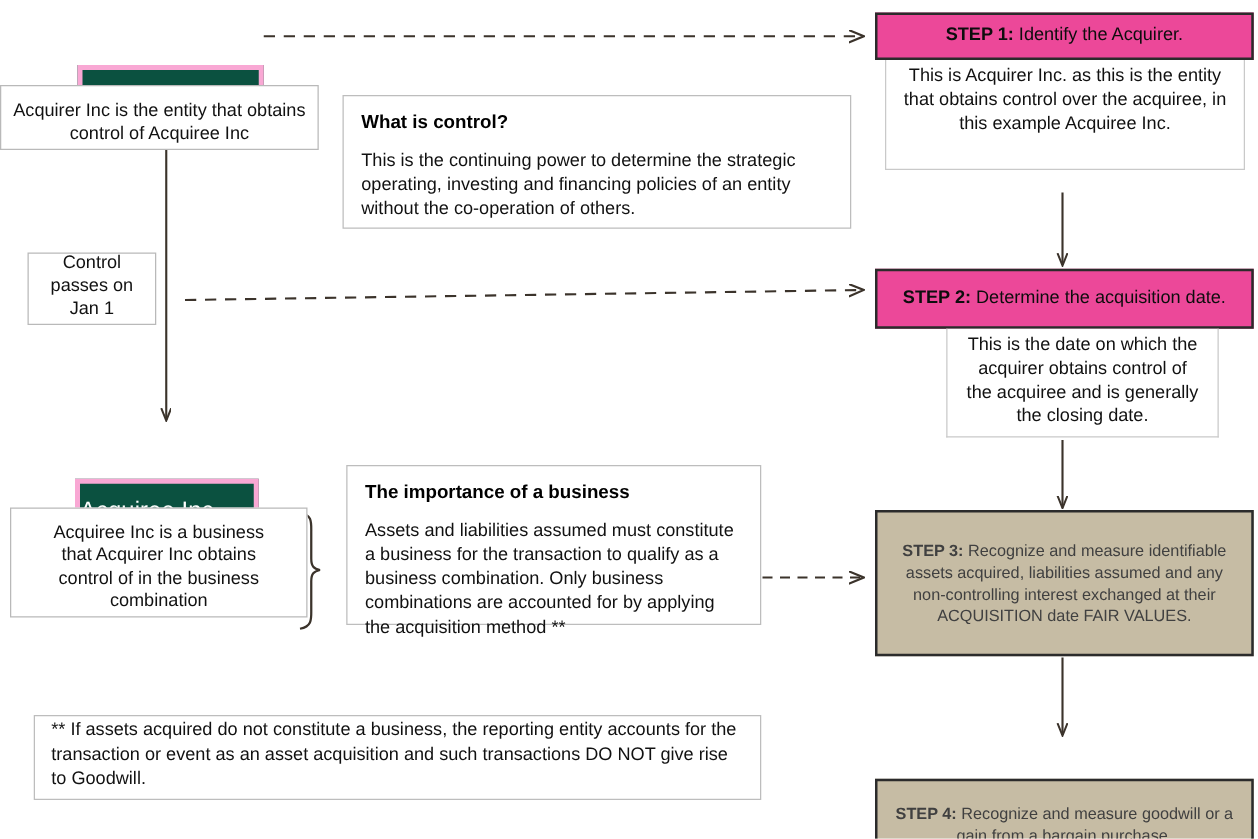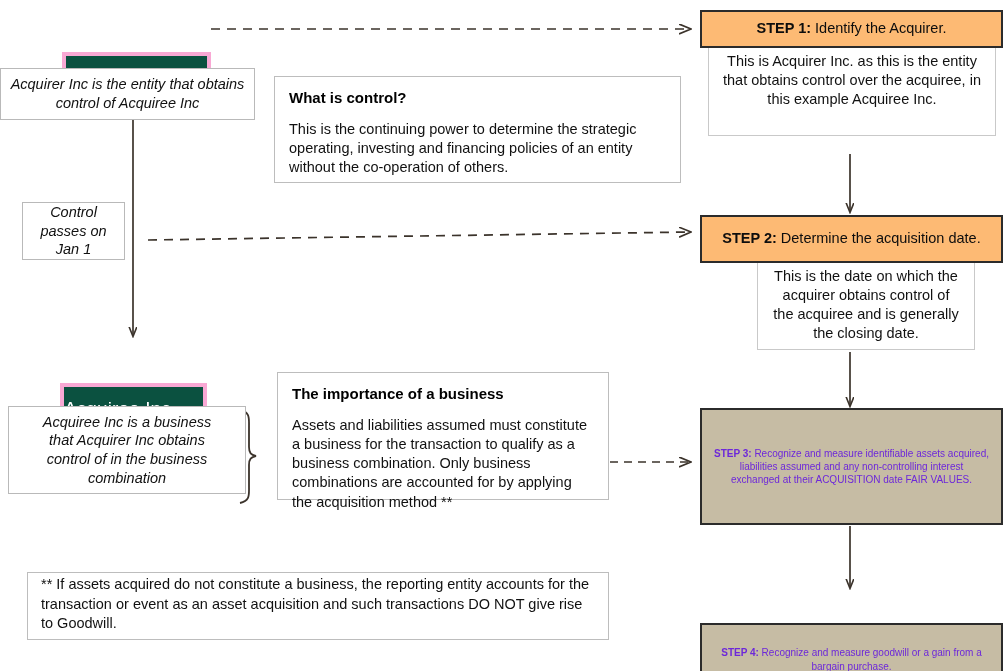--- a/index.html
+++ b/index.html
@@ -32,29 +32,28 @@
   
   .note{
     background:#ffffff;
     border:1px solid #b9b9b9;
     color:#111111;
     font-size:14.5px;
     line-height:1.28;
   }
   .note.center{
     display:flex;
-    align-items:center;
-    justify-content:center;
-    text-align:center;
-    font-style:italic;
+    align-items:flex-end;
+    justify-content:center;
+    text-align:center;
   }
 
   
   .step-head{
-    background:#fdba74;
+    background:#ec4899;
     border:2px solid #2b2b2b;
     display:flex;
     align-items:center;
     justify-content:center;
     text-align:center;
     font-size:14.5px;
     color:#0d0d0d;
     line-height:1.22;
     padding:13px 6px;
   }
@@ -71,22 +70,22 @@
     line-height:1.3;
     padding:4px 14px;
   }
   .step-solo{
     background:#C6BCA4;
     border:2px solid #2b2b2b;
     display:flex;
     align-items:center;
     justify-content:center;
     text-align:center;
-    font-size:10px;
-    color:#6d28d9;
+    font-size:13px;
+    color:#404040;
     line-height:1.32;
     padding:6px 12px;
   }
 
   
   .panel{
     background:#ffffff;
     border:1px solid #bdbdbd;
     padding:12px 14px 10px 14px;
     color:#111111;

